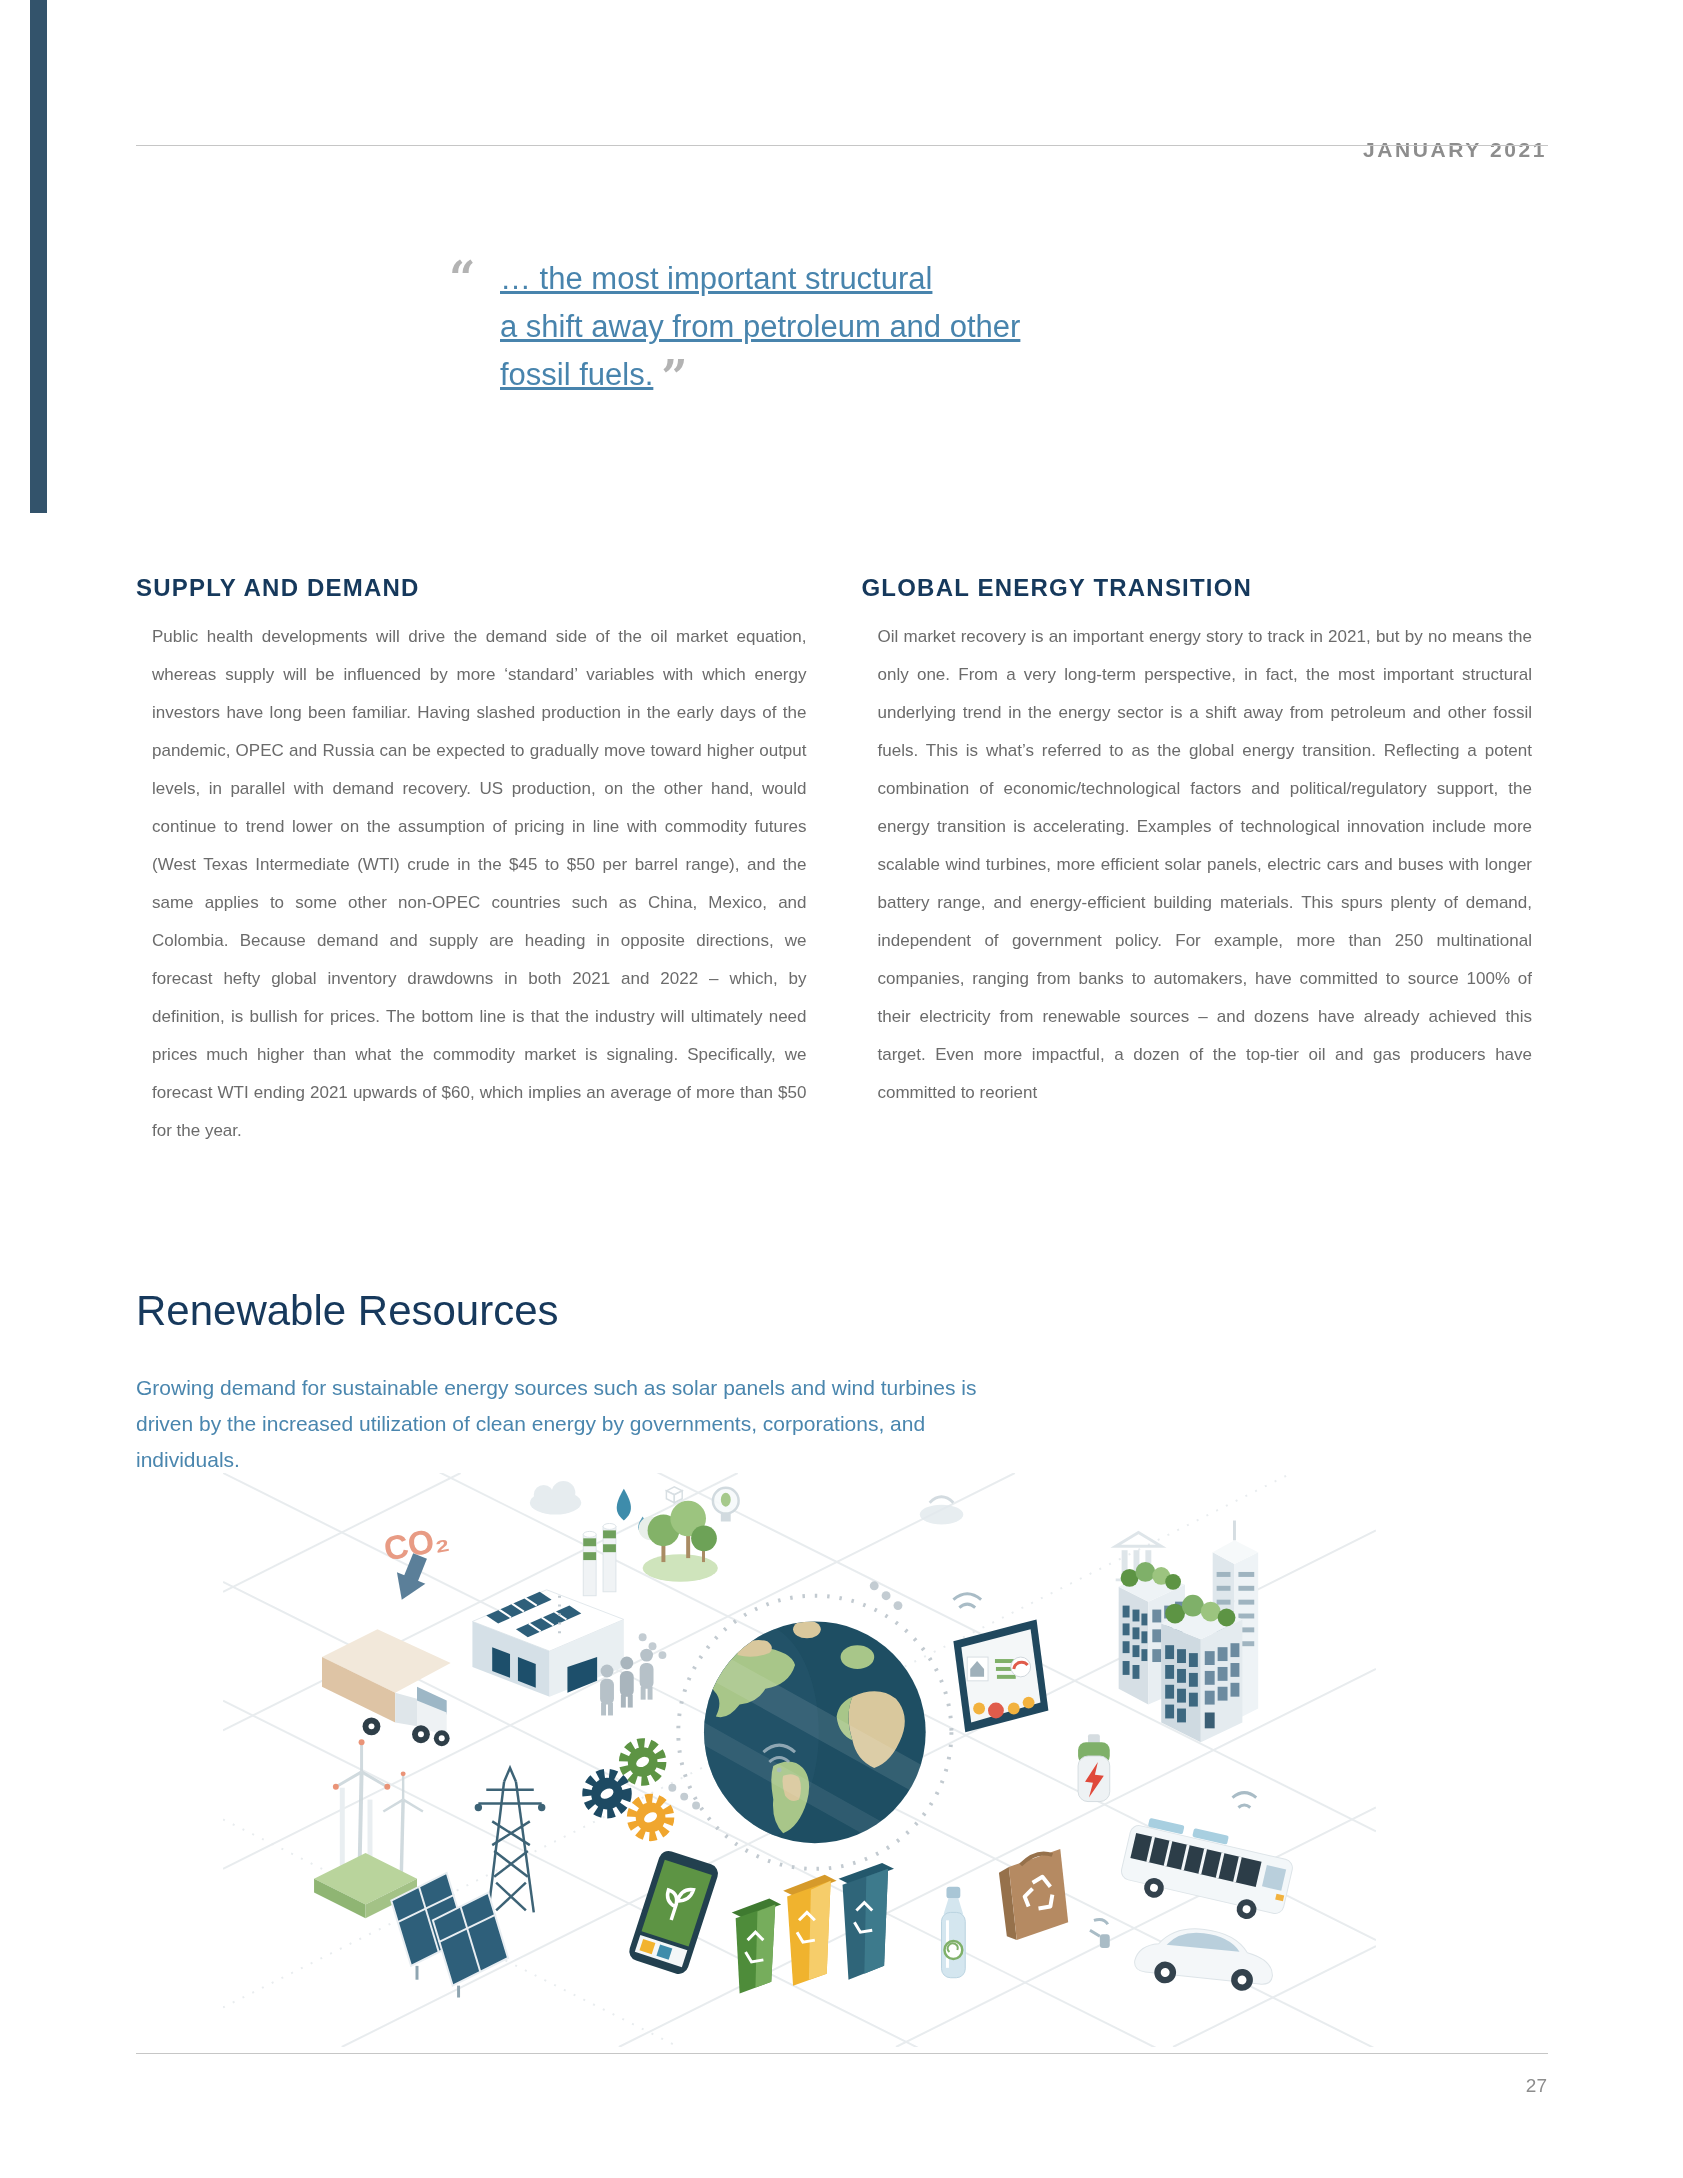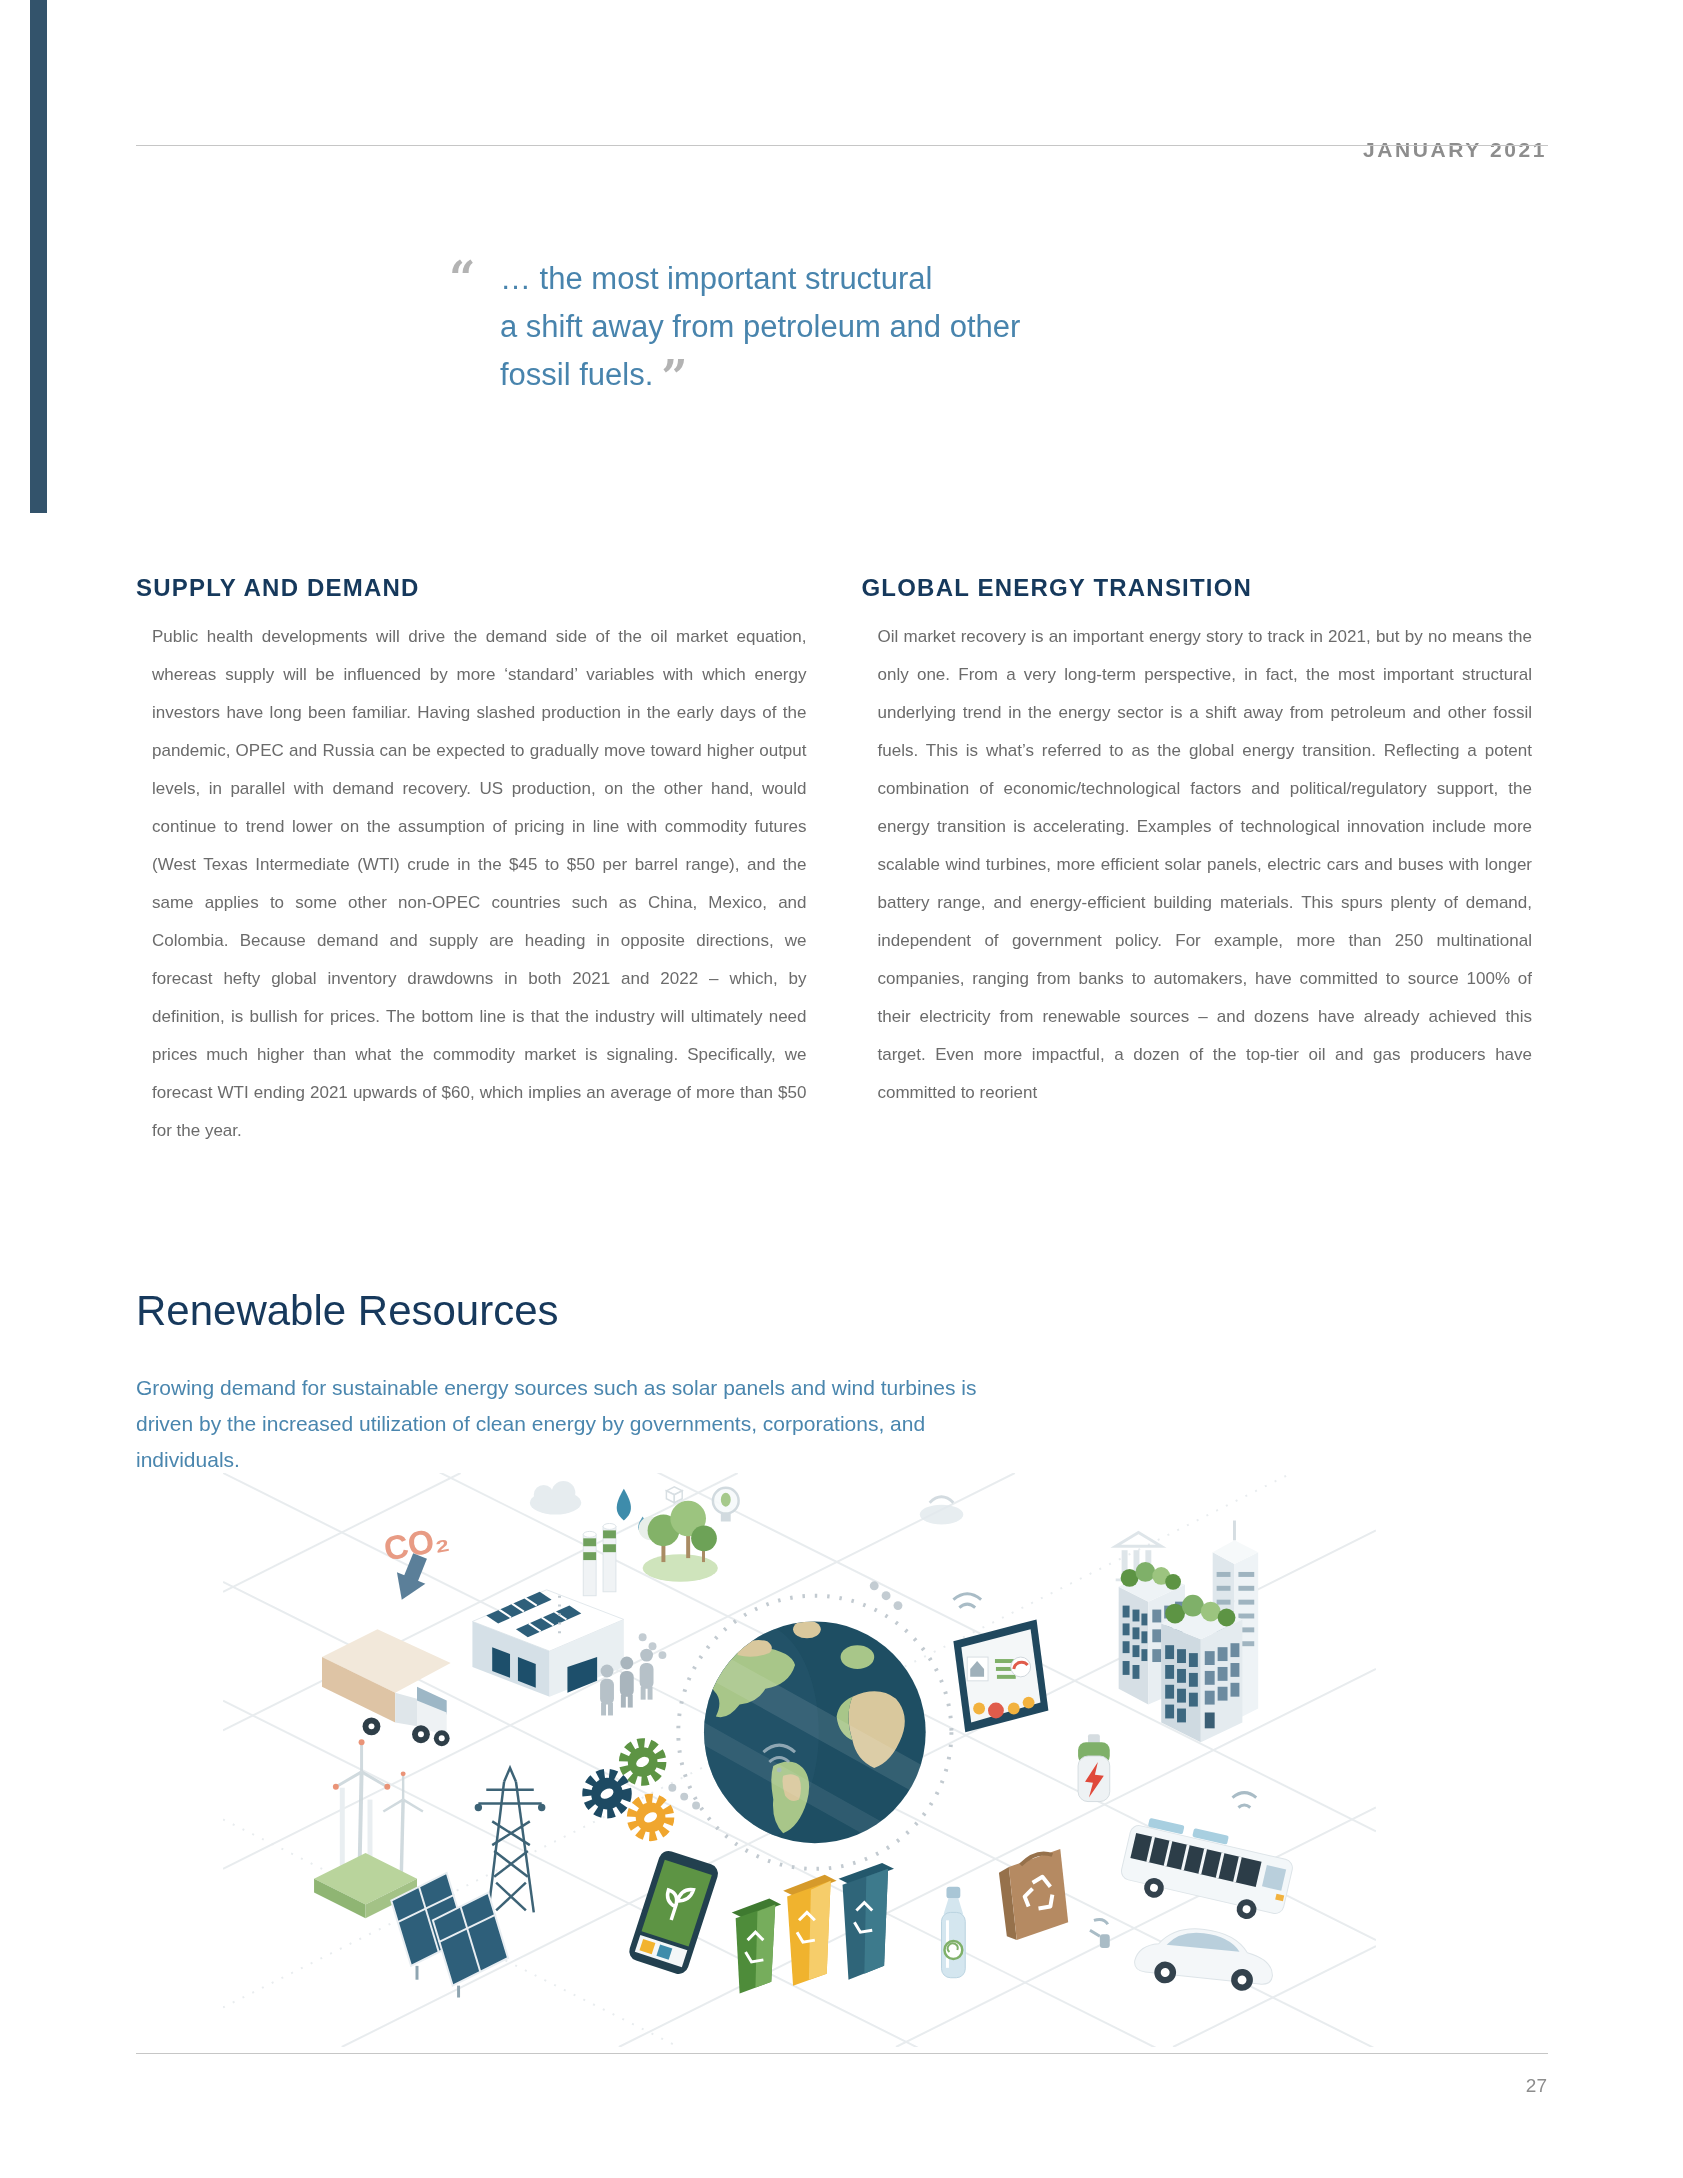--- a/index.html
+++ b/index.html
@@ -10,21 +10,21 @@
   .accent-bar{position:absolute;left:30px;top:0;width:17px;height:513px;background:#33536b;}
   .header-date{
     position:absolute;top:102px;right:136px;font-size:21px;letter-spacing:2.6px;
     color:#8d8d8d;font-weight:700;margin-top:36px;
   }
   .rule{position:absolute;left:136px;width:1412px;height:1px;background:#c6c6c6;}
   .rule.top{top:145px;}
   .rule.bottom{top:2053px;}
   .pull-quote{position:absolute;left:500px;top:255px;width:653px;}
   .pull-quote .qline{
-    font-size:31px;line-height:48px;color:#4884ad;font-weight:400;white-space:nowrap;
+    font-size:31px;line-height:48px;color:#4884ad;font-weight:400;white-space:nowrap;text-decoration:underline;
   }
   .qmark{
     font-family:"DejaVu Serif",serif;font-weight:bold;color:#b3b3b3;
   }
   .qmark.open{position:absolute;left:-51px;top:-4px;font-size:46px;}
   .qmark.close{font-size:46px;margin-left:8px;line-height:0;vertical-align:-8px;display:inline-block;}
   .columns{position:absolute;left:136px;top:574px;width:1412px;display:flex;gap:39px;}
   .col{flex:1 1 0;}
   .col-heading{
     margin:0 0 16px 0;font-size:24px;font-weight:bold;color:#16395c;letter-spacing:1.2px;

